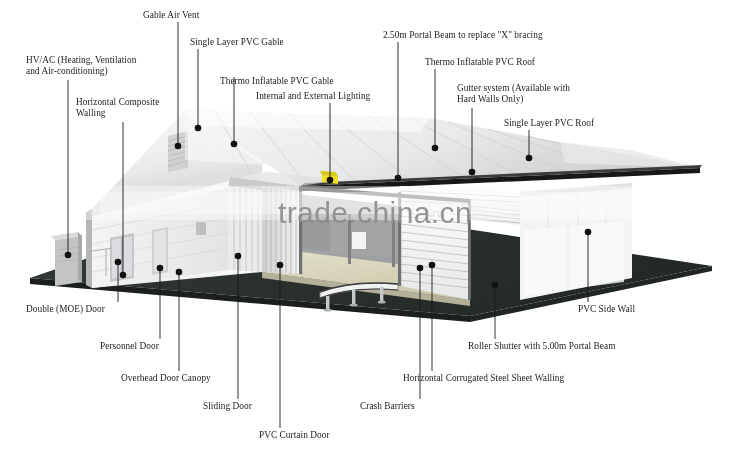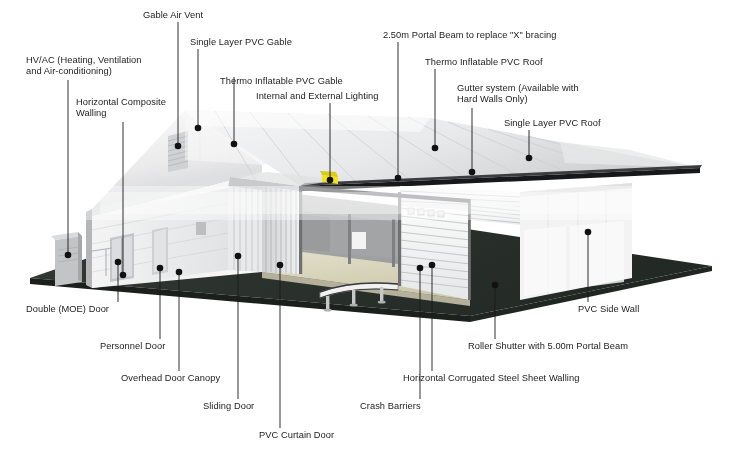--- a/index.html
+++ b/index.html
@@ -26,21 +26,21 @@
   #annotations {
     position: absolute;
     left: 0;
     top: 0;
     width: 750px;
     height: 450px;
     pointer-events: none;
   }
   .callout-label {
     position: absolute;
-    font-family: Liberation Sans, sans-serif;
+    font-family: Liberation Serif, serif;
     font-size: 9.3px;
     line-height: 11.4px;
     color: #1c1c1c;
     white-space: pre;
     letter-spacing: 0.05px;
     pointer-events: auto;
   }
   .wm {
     position: absolute;
     left: 0;
@@ -356,20 +356,21 @@
         <ellipse cx="381.7" cy="302" rx="4" ry="1.6"></ellipse>
       </g>
     </g>
 
     <g opacity="0.72">
       <rect x="80" y="186" width="600" height="34" fill="#ffffff" opacity="0.55"></rect>
       <rect x="100" y="192" width="560" height="22" fill="#ffffff" opacity="0.7"></rect>
     </g>
   </svg>
 
+  <div class="wm">trade.china.cn</div>
 
   <svg id="annotations" viewBox="0 0 750 450">
     <g id="leaders">
         <g>
           <line x1="68" y1="80" x2="68" y2="255" stroke="#1a1a1a" stroke-width="0.9"></line>
           <circle cx="68" cy="255" r="3.3" fill="#111111"></circle>
         </g>
         <g>
           <line x1="123" y1="122" x2="123" y2="275" stroke="#1a1a1a" stroke-width="0.9"></line>
           <circle cx="123" cy="275" r="3.3" fill="#111111"></circle>

